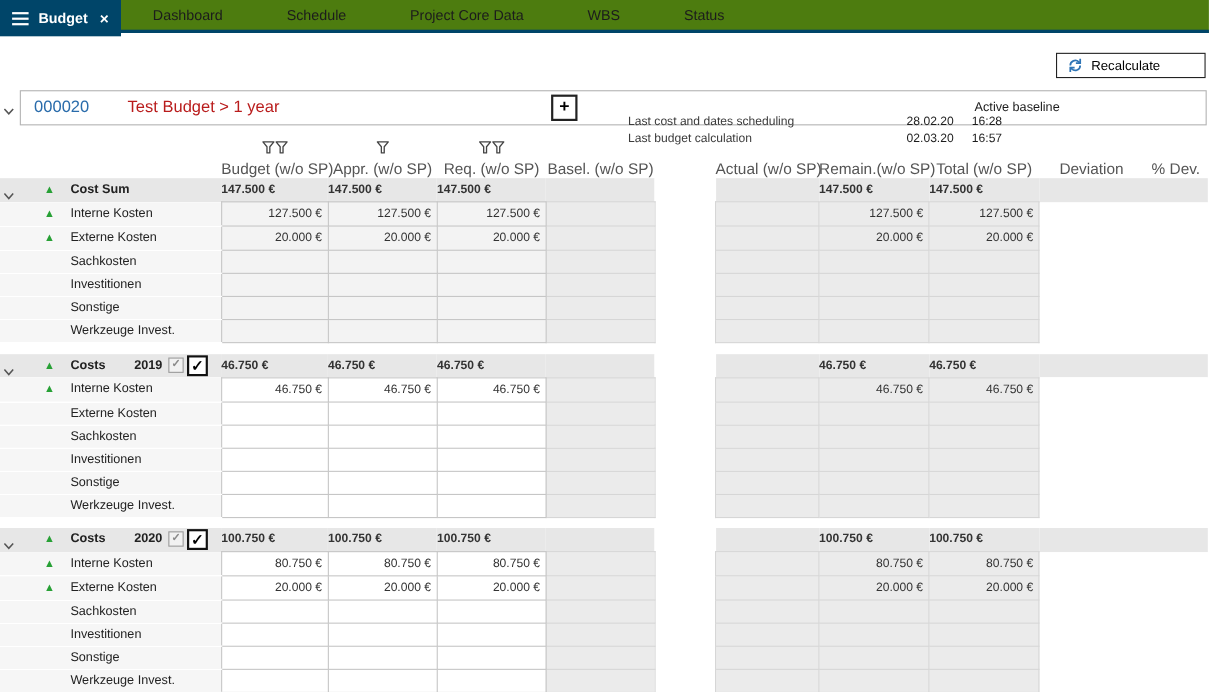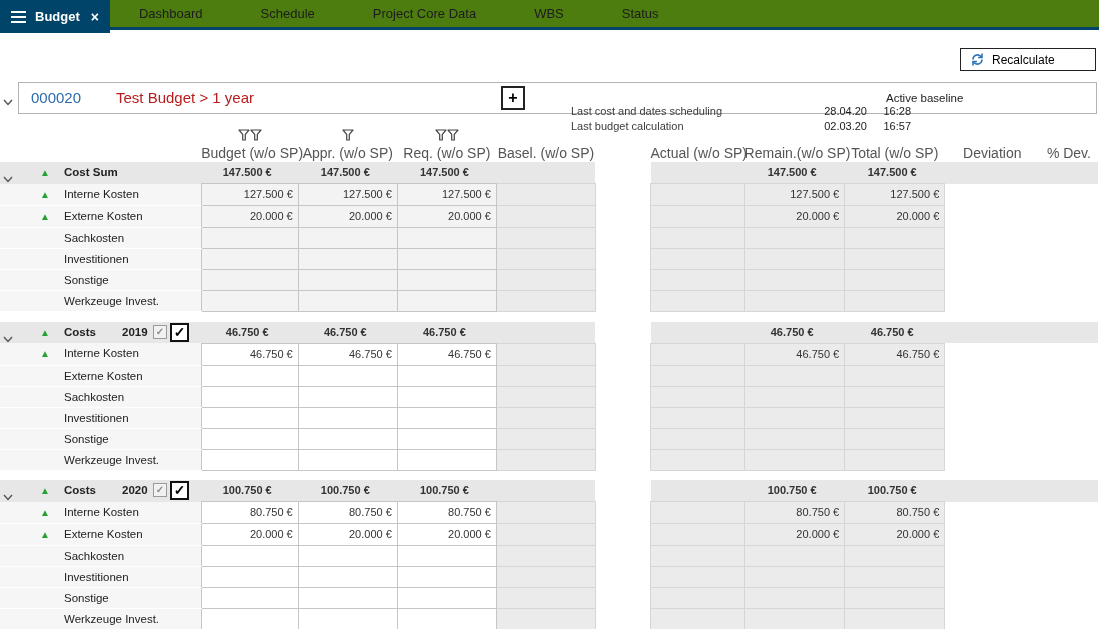--- a/index.html
+++ b/index.html
@@ -48,21 +48,21 @@
   .chev  { position:absolute; left:3px; top:7px; }
   .tri   { position:absolute; left:40px; top:0; color:#27a035; font-size:10px; }
   .rlbl  { position:absolute; left:64px; top:0; white-space:nowrap; }
   .ryear { position:absolute; left:122px; top:0; }
   .cb-s  { position:absolute; left:153px; top:3px; width:14px; height:14px; background:#f1f1f1;
            border:1px solid #9a9a9a; text-align:center; line-height:12px; font-size:10px; color:#8a8a8a; }
   .cb-b  { position:absolute; left:170px; top:1px; width:19px; height:19px; background:#fff;
            border:2px solid #111; text-align:center; line-height:15px; font-size:14px; font-weight:bold; color:#000; cursor:pointer; }
 
   tr.sumrow td.lbl    { background:#e7e7e7; font-weight:bold; border-bottom:none; }
-  tr.sumrow td.sumval { background:#e7e7e7; font-weight:bold; text-align:center; padding-right:5px; }
+  tr.sumrow td.sumval { background:#e7e7e7; font-weight:bold; text-align:left; padding-right:5px; }
   tr.sumrow td.gapcell{ background:#fff; }
 
   td.cell { text-align:right; padding-right:5px; border:1px solid #c6c6c6; }
   td.cell.edit  { background:#fff; }
   td.cell.calc  { background:#f3f3f3; }
   td.cell.gcell { background:#ebebeb; border:1px solid #d6d6d6; }
   td.gapcell { background:#fff; border:none; }
   td.plain   { background:#fff; border:none; text-align:right; padding-right:5px; }
   tr.spacer td { height:10px; border:none; background:#fff; }
 </style>
@@ -105,21 +105,21 @@
       <polyline points="1,1 5,5.5 9,1" fill="none" stroke="#555" stroke-width="1.4"></polyline>
     </svg>
 </span>
 <div class="project-box">
   <span class="pid">000020</span>
   <span class="ptitle">Test Budget &gt; 1 year</span>
   <button class="addbtn">+</button>
   <div class="pinfo">
     <div class="inforow">
       <span class="ilbl">Last cost and dates scheduling</span>
-      <span class="idate">28.04.20</span>
+      <span class="idate">28.02.20</span>
       <span class="itime">16:28</span>
     </div>
     <div class="inforow">
       <span class="ilbl">Last budget calculation</span>
       <span class="idate">02.03.20</span>
       <span class="itime">16:57</span>
     </div>
   </div>
   <span class="baseline">Active baseline</span>
 </div>

